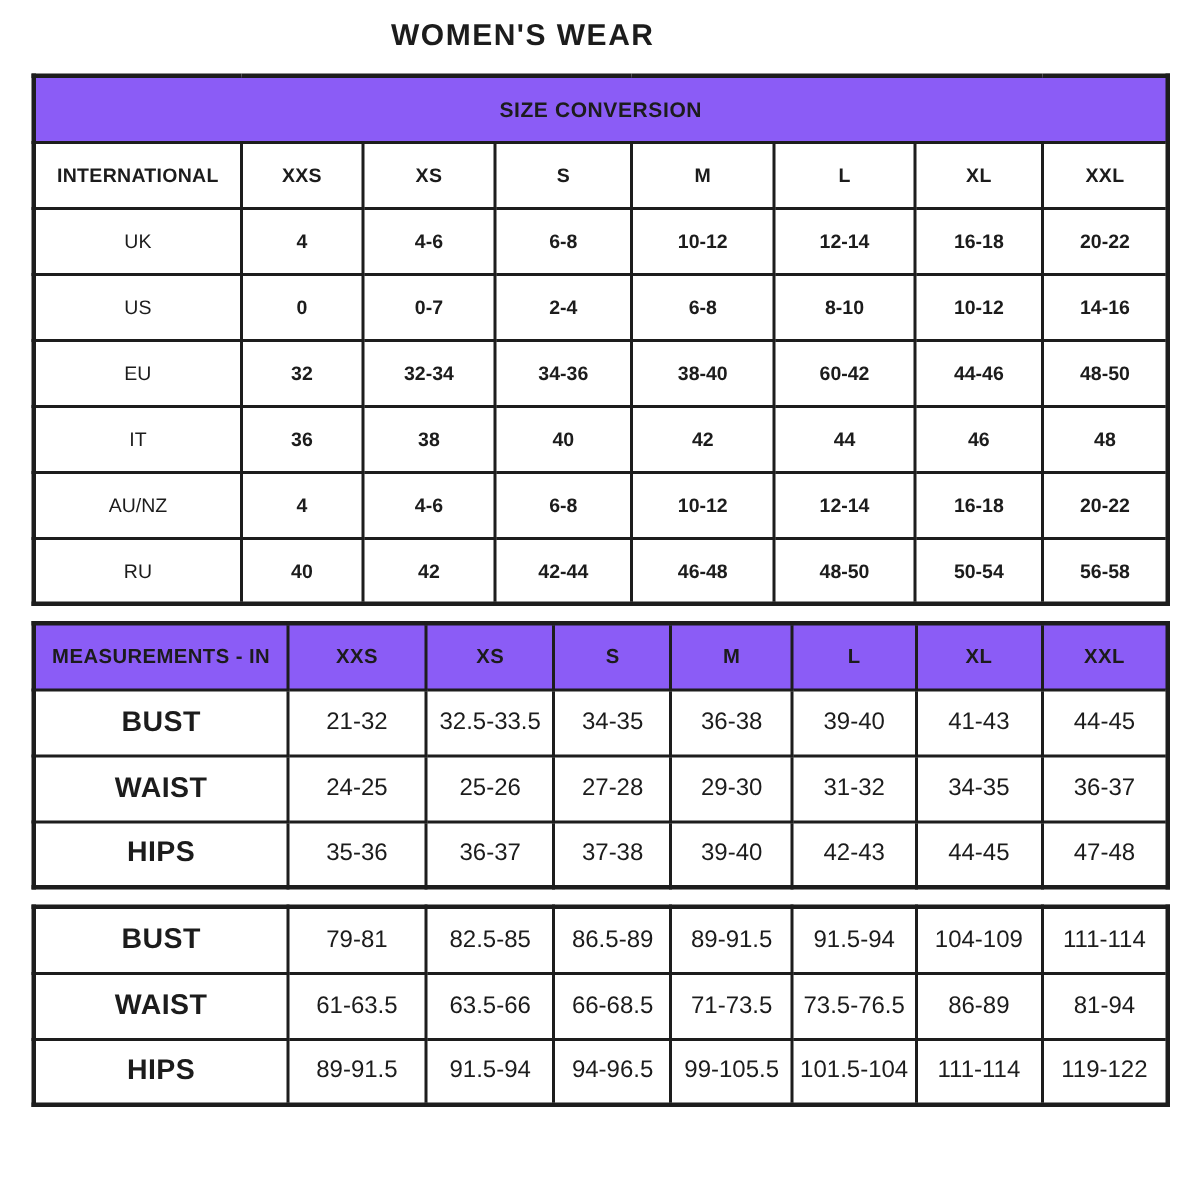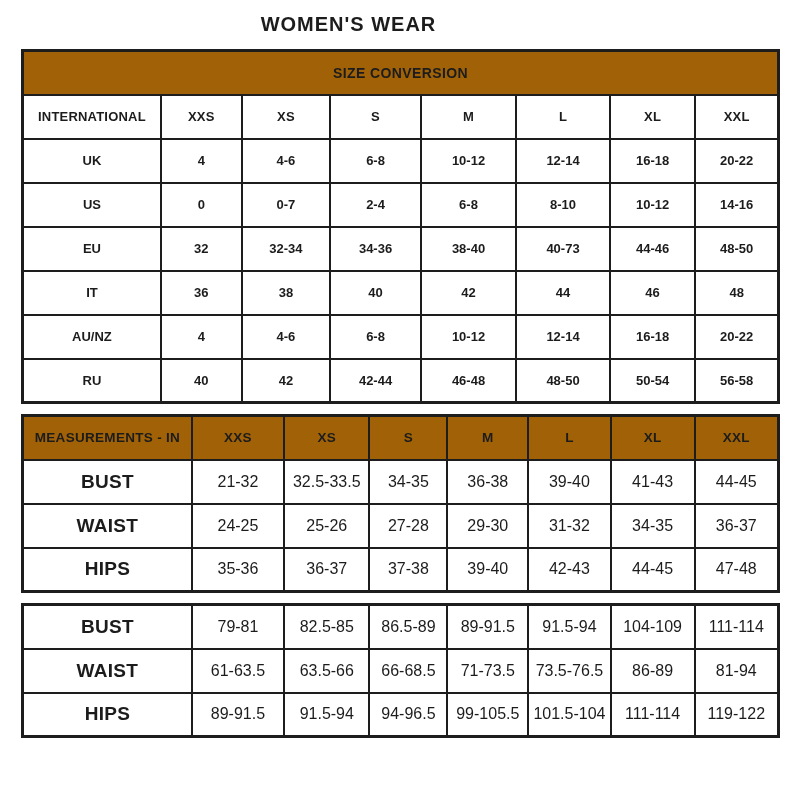--- a/index.html
+++ b/index.html
@@ -26,29 +26,29 @@
     margin-bottom: 10px;
   }
   td {
     border: 2px solid #1d1d1d;
     text-align: center;
     vertical-align: middle;
     height: 44px;
     padding: 0 2px;
     background: #ffffff;
   }
-  .gray td, td.gray { background: #a16207; }
+  .gray td, td.gray { background: #8b5cf6; }
   .section-title {
     font-weight: bold;
     font-size: 14px;
     letter-spacing: .4px;
   }
   .col-head { font-weight: bold; font-size: 13.5px; letter-spacing: .3px; }
   .intl-head { font-weight: bold; font-size: 13px; letter-spacing: .2px; }
-  .sc-label { font-weight: bold; font-size: 13px; }
+  .sc-label { font-weight: normal; font-size: 13px; }
   .sc-val   { font-weight: bold; font-size: 13px; }
   .m-label  { font-weight: bold; font-size: 19px; letter-spacing: .3px; }
   .m-val    { font-weight: normal; font-size: 16px; }
 </style>
 </head>
 <body>
 
 <div class="page">
 
   <h1 class="page-title">WOMEN'S WEAR</h1>
@@ -97,21 +97,21 @@
         <td class="sc-val">8-10</td>
         <td class="sc-val">10-12</td>
         <td class="sc-val">14-16</td>
       </tr>
       <tr>
         <td class="sc-label">EU</td>
         <td class="sc-val">32</td>
         <td class="sc-val">32-34</td>
         <td class="sc-val">34-36</td>
         <td class="sc-val">38-40</td>
-        <td class="sc-val">40-73</td>
+        <td class="sc-val">60-42</td>
         <td class="sc-val">44-46</td>
         <td class="sc-val">48-50</td>
       </tr>
       <tr>
         <td class="sc-label">IT</td>
         <td class="sc-val">36</td>
         <td class="sc-val">38</td>
         <td class="sc-val">40</td>
         <td class="sc-val">42</td>
         <td class="sc-val">44</td>

